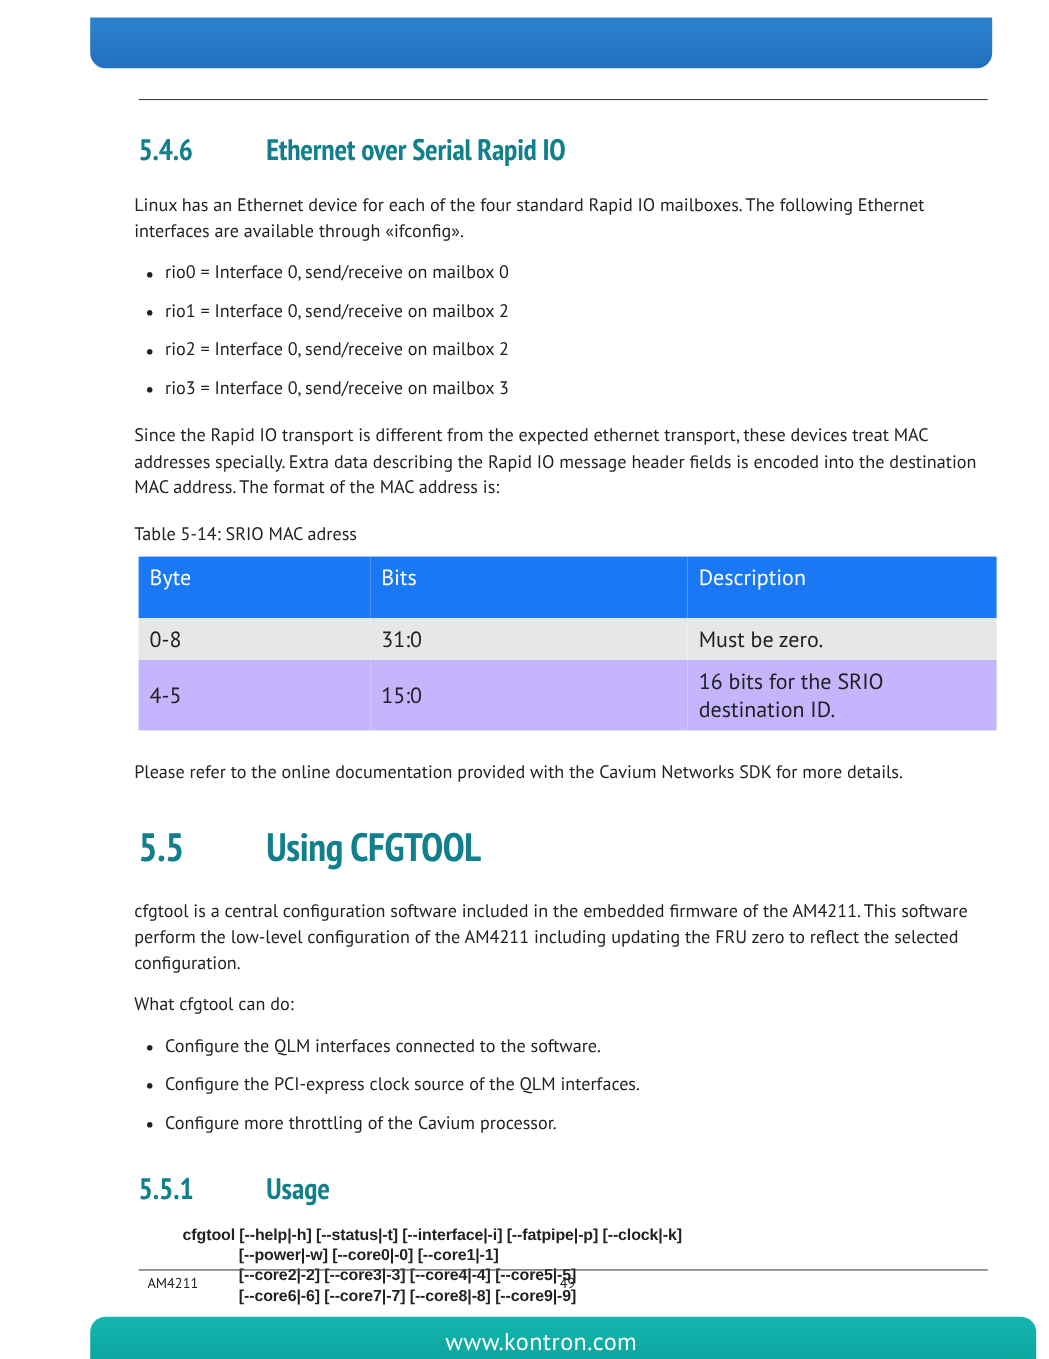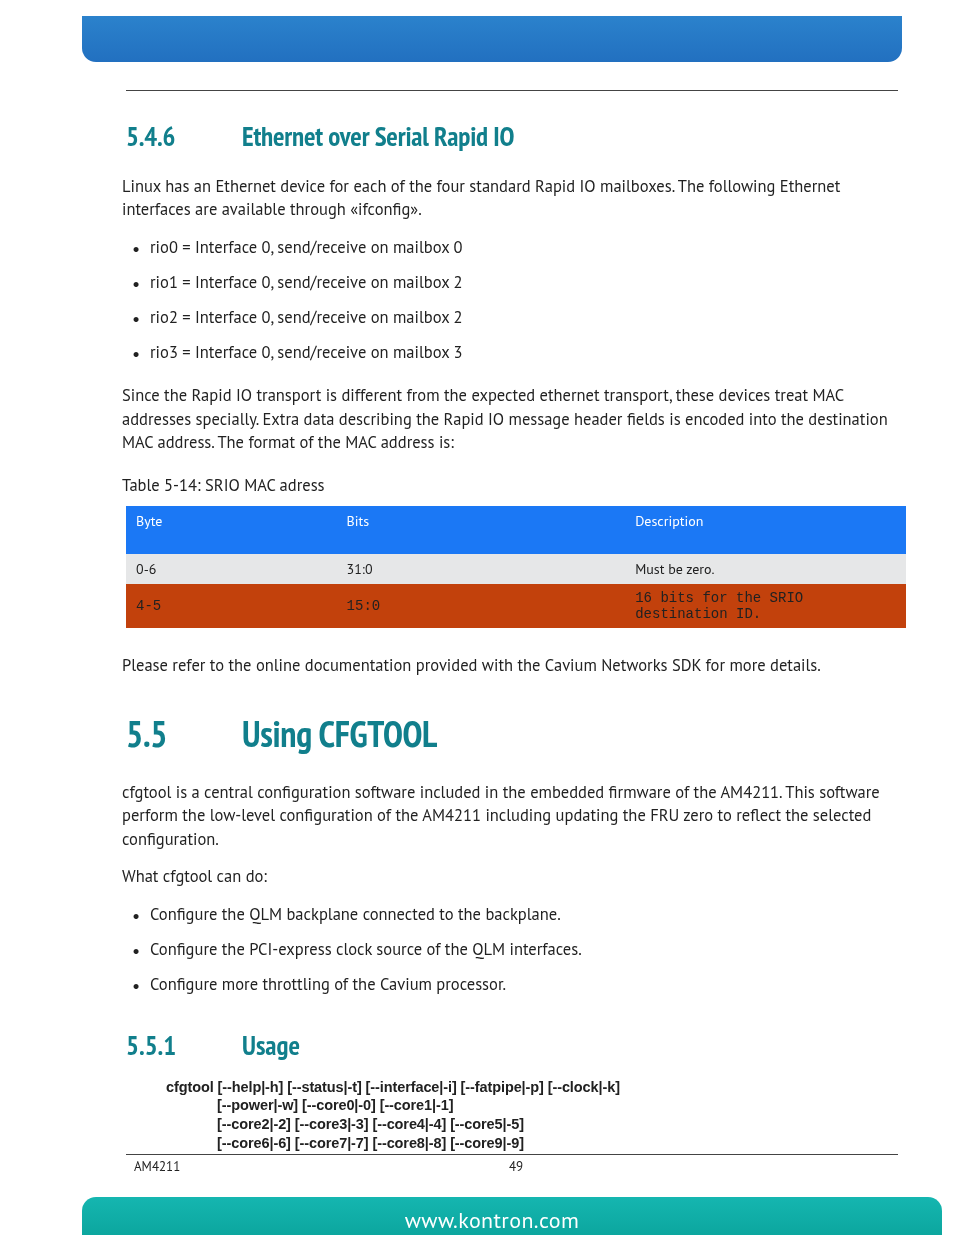--- a/index.html
+++ b/index.html
@@ -36,28 +36,28 @@
   }
   h2.sub .num { display: inline-block; width: 108px; }
 
   p.body { font-size: 16.5px; line-height: 1.42; margin: 10px 0 14px 0; color: #222; }
   ul.bullets { list-style: none; margin: 10px 0 20px 0; }
   ul.bullets li { font-size: 16.5px; line-height: 1.4; margin: 12px 0 12px 28px; position: relative; }
   ul.bullets li::before { content: "•"; position: absolute; left: -18px; top: 0; font-size: 18px; }
 
   p.caption { font-size: 16.5px; margin: 20px 0 10px 0; }
 
-  table.data { width: 100%; border-collapse: collapse; font-size: 14px; }
+  table.data { width: 100%; border-collapse: collapse; font-size: 20px; }
   table.data th {
     background: #1b78f5; color: #fff; text-align: left; font-weight: 400;
     padding: 6px 10px 24px 10px; vertical-align: top;
   }
   table.data td { padding: 6px 10px; }
   table.data tr.r0 td { background: #e6e7e8; }
-  table.data tr.r1 td { background: #c2410c; font-family: Liberation Mono, monospace; }
+  table.data tr.r1 td { background: #c4b5fd; }
 
   .usage-block {
     font-family: "Segoe UI", sans-serif; font-size: 14.5px; font-weight: 700;
     white-space: pre; margin-left: 40px; line-height: 1.28; letter-spacing: -0.1px;
   }
 
   
   .footer-meta {
     position: absolute; left: 106px; right: 60px; bottom: 64px;
     display: flex; justify-content: flex-start; font-size: 13px; color: #222;
@@ -103,21 +103,21 @@
     <table class="data">
       <thead>
         <tr>
           <th style="width:27%">Byte</th>
           <th style="width:37%">Bits</th>
           <th>Description</th>
         </tr>
       </thead>
       <tbody>
         <tr class="r0">
-          <td>0-6</td>
+          <td>0-8</td>
           <td>31:0</td>
           <td>Must be zero.</td>
         </tr>
         <tr class="r1">
           <td>4-5</td>
           <td>15:0</td>
           <td>16 bits for the SRIO destination ID.</td>
         </tr>
       </tbody>
     </table>
@@ -125,21 +125,21 @@
     <p class="body" style="margin-top:26px">Please refer to the online documentation provided with the Cavium Networks SDK for more details.</p>
 
     <h1 class="big">
       <span class="num">5.5</span><span>Using CFGTOOL</span>
     </h1>
 
     <p class="body">cfgtool is a central configuration software included in the embedded firmware of the AM4211. This software perform the low-level configuration of the AM4211 including updating the FRU zero to reflect the selected configuration.</p>
     <p class="body">What cfgtool can do:</p>
 
     <ul class="bullets">
-      <li>Configure the QLM backplane connected to the backplane.</li>
+      <li>Configure the QLM interfaces connected to the software.</li>
       <li>Configure the PCI-express clock source of the QLM interfaces.</li>
       <li>Configure more throttling of the Cavium processor.</li>
     </ul>
 
     <h2 class="sub">
       <span class="num">5.5.1</span><span>Usage</span>
     </h2>
 
     <div class="usage-block"><span>cfgtool [--help|-h] [--status|-t] [--interface|-i] [--fatpipe|-p] [--clock|-k]</span>
 <span>             [--power|-w] [--core0|-0] [--core1|-1]</span>

